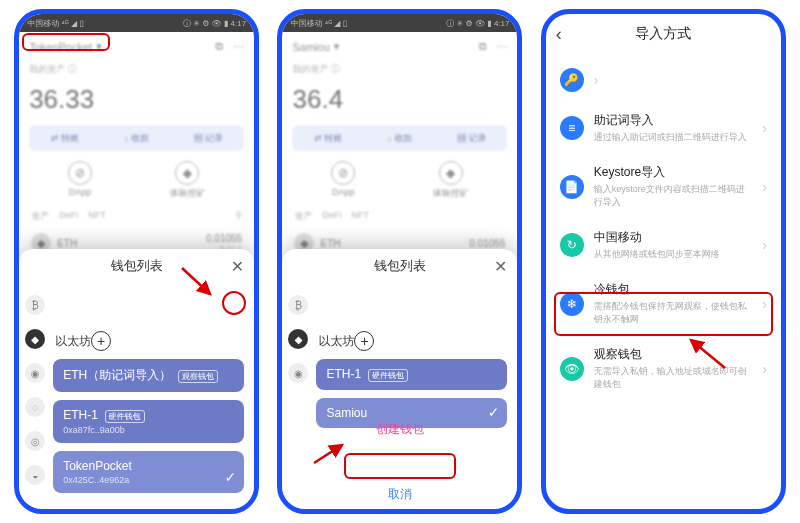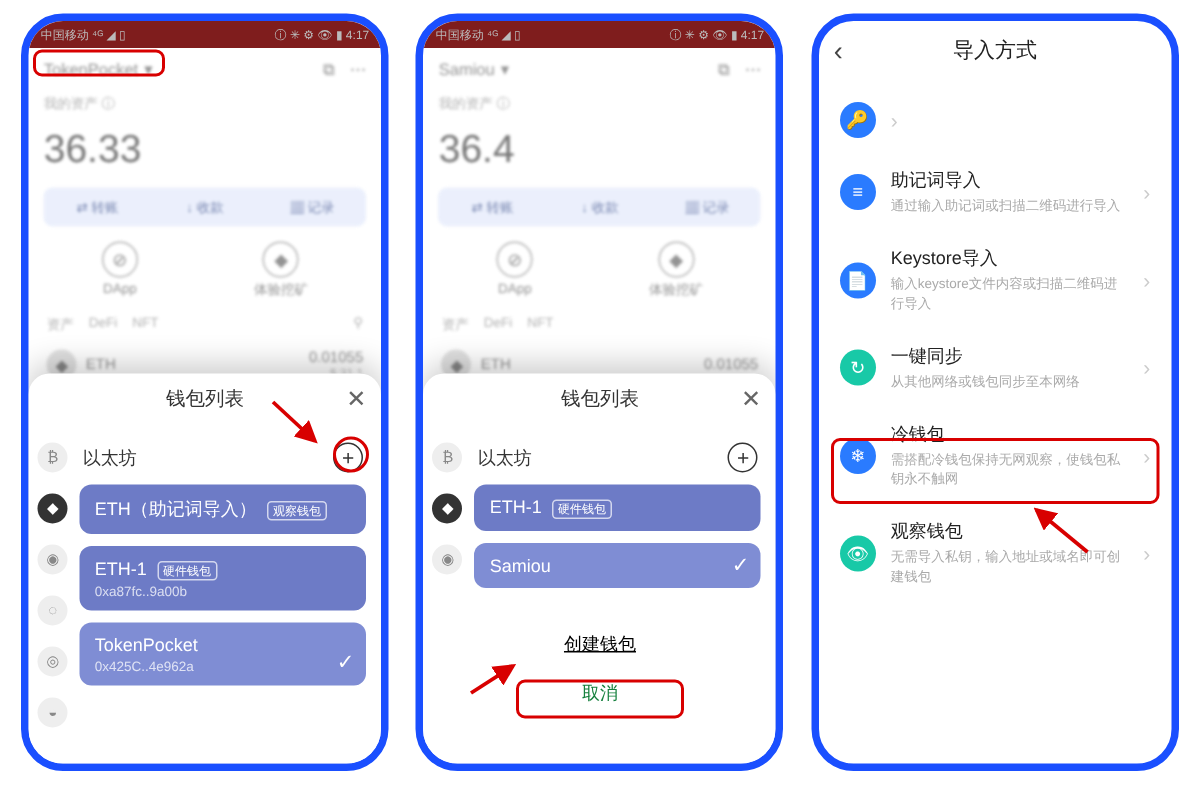--- a/index.html
+++ b/index.html
@@ -17,21 +17,21 @@
     width: 245px;
     height: 505px;
     border: 5px solid #1a4fff;
     border-radius: 28px;
     position: relative;
     overflow: hidden;
     background: #fff;
   }
   .statusbar {
     height: 18px;
-    background: #7f1d1d;
+    background: #404040;
     color: #bbb;
     font-size: 8px;
     display: flex;
     justify-content: space-between;
     align-items: center;
     padding: 0 8px;
   }
   .blurred { filter: blur(1.2px); opacity: 0.9; }
   
   .wallet-top {
@@ -110,22 +110,22 @@
     width:32px; display:flex; flex-direction:column; align-items:center; gap:14px;
     padding:12px 0;
   }
   .side-ic {
     width:20px; height:20px; border-radius:50%; background:#eee;
     display:flex; align-items:center; justify-content:center; font-size:10px; color:#888;
   }
   .side-ic.active { background:#333; color:#fff; }
   .list-col { flex:1; padding: 8px 10px 8px 2px; }
   .chain-row {
-    display:flex; align-items:center; justify-content:space-between;
-    font-size:12px; color:#333; padding:4px 2px 8px;
+    display:flex; align-items:center; 
+    font-size:12px; color:#333; padding:4px 2px 8px;margin-top:36px;
   }
   .plus-btn {
     width:20px; height:20px; border:1.5px solid #333; border-radius:50%;
     display:flex; align-items:center; justify-content:center; font-size:14px;
   }
   .wallet-card {
     background:#6d7bc6; color:#fff; border-radius:8px;
     padding:8px 10px; margin-bottom:8px; position:relative;
     font-size:10px;
   }
@@ -135,22 +135,22 @@
     position:absolute; right:8px; bottom:8px; font-size:14px;
   }
   .badge {
     display:inline-block; border:1px solid rgba(255,255,255,.7);
     border-radius:3px; font-size:8px; padding:0 3px; margin-left:4px;
   }
   .wallet-card.alt { background:#7f8dd4; }
 
   
   .sheet-btns { padding:10px 0 6px; text-align:center; font-size:12px; }
-  .sheet-btns .primary { color:#000000; padding:8px 0; position:relative;text-decoration:underline; }
-  .sheet-btns .cancel { color:#15803d; padding:8px 0; }
+  .sheet-btns .primary { color:#ec4899; padding:8px 0; position:relative; }
+  .sheet-btns .cancel { color:#3b82f6; padding:8px 0;margin-top:32px; }
 
   
   .s3-hdr {
     display:flex; align-items:center; justify-content:center;
     height:40px; font-size:14px; color:#222; position:relative;
   }
   .s3-back { position:absolute; left:10px; font-size:18px; color:#444; }
   .opt-list { padding: 4px 0; }
   .opt {
     display:flex; align-items:center; padding:10px 14px; gap:10px;
@@ -393,21 +393,21 @@
         <div class="ic" style="background:#2a7bff">📄</div>
         <div class="txt">
           <div class="ttl">Keystore导入</div>
           <div class="sub">输入keystore文件内容或扫描二维码进行导入</div>
         </div>
         <div class="chev">›</div>
       </div>
       <div class="opt">
         <div class="ic" style="background:#18c9a7">↻</div>
         <div class="txt">
-          <div class="ttl">一键同步</div>
+          <div class="ttl">中国移动</div>
           <div class="sub">从其他网络或钱包同步至本网络</div>
         </div>
         <div class="chev">›</div>
       </div>
       <div class="opt">
         <div class="ic" style="background:#2a7bff">❄</div>
         <div class="txt">
           <div class="ttl">冷钱包</div>
           <div class="sub">需搭配冷钱包保持无网观察，使钱包私钥永不触网</div>
         </div>

